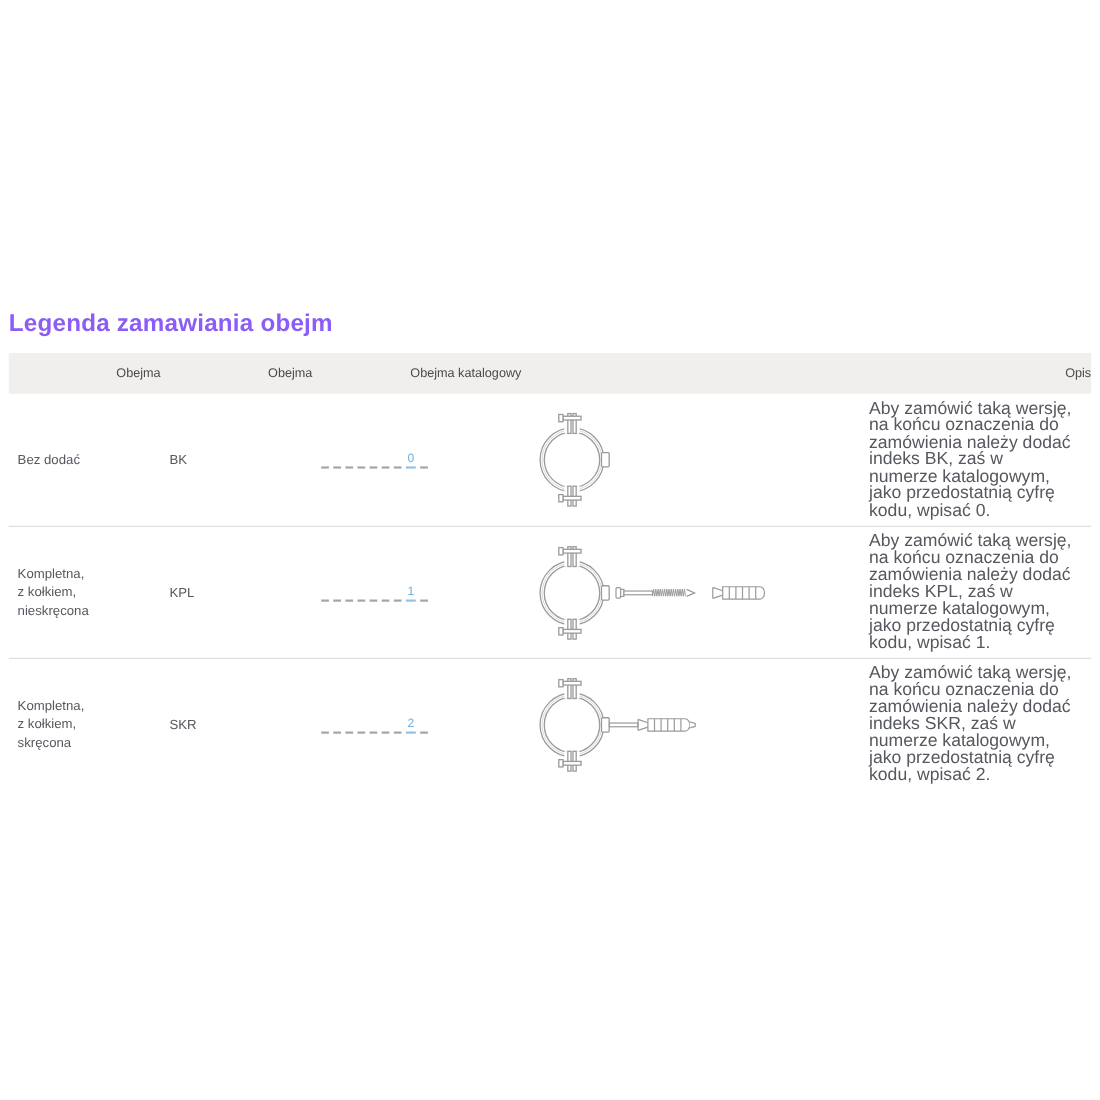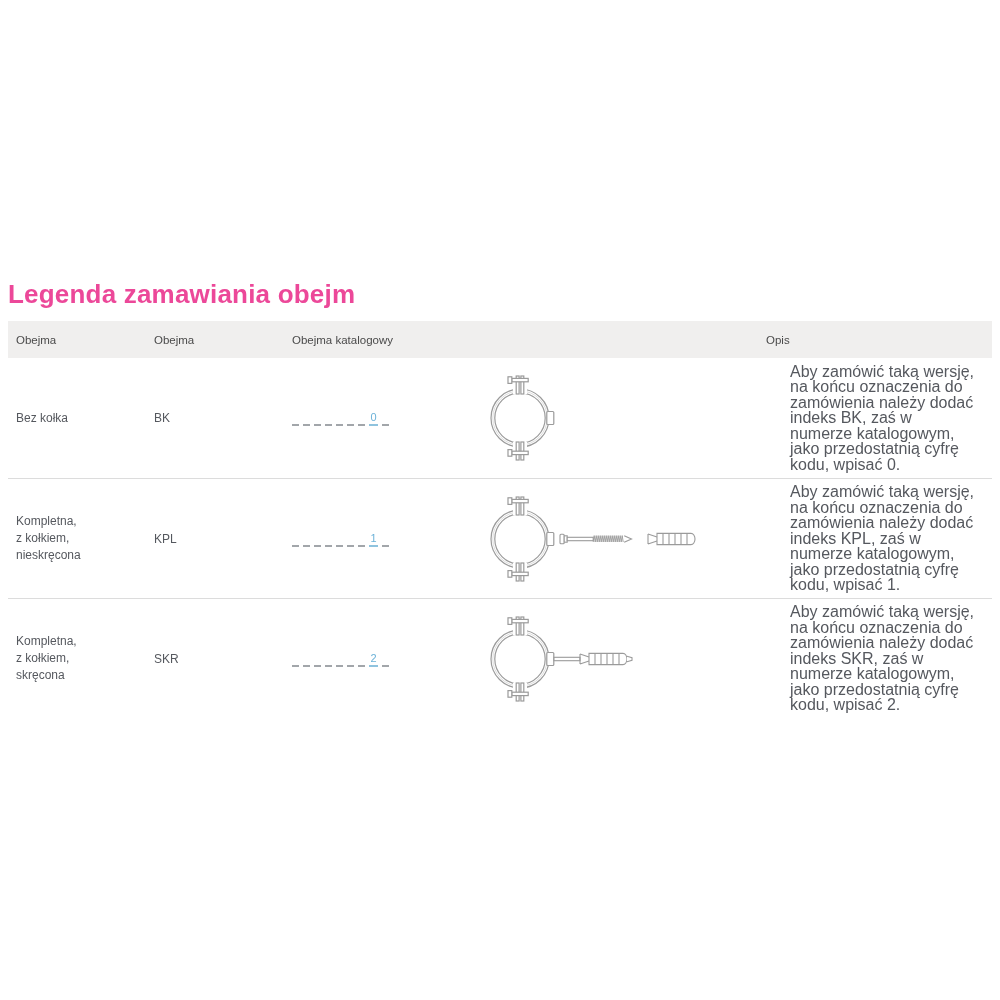--- a/index.html
+++ b/index.html
@@ -2,41 +2,42 @@
 <html><head>
 <meta charset="utf-8">
 <style>
   * { box-sizing: border-box; margin: 0; padding: 0; }
   html, body { width: 1000px; height: 1000px; background: #ffffff; overflow: hidden; }
   body { font-family: "Liberation Sans", sans-serif; color: #55585e; }
 
   .content { padding: 283px 8px 0 8px; }
 
   .page-title {
-    font-size: 26px;
+    font-size: 22px;
     font-weight: 800;
     letter-spacing: 0.2px;
-    color: #ec4899;
+    color: #8b5cf6;
     margin-bottom: 16px;
     line-height: 22px;
   }
 
   .legend-table { width: 984px; }
 
   .t-row {
     display: grid;
     grid-template-columns: 138px 138px 190px 1fr 226px;
     align-items: center;
   }
 
   .t-head {
     background: #f0efee;
     height: 37px;
     font-size: 11.5px;
     color: #4a4a4a;
+    text-align: right;
   }
   .t-head .cell { padding-left: 8px; }
   .t-head .cell-opis { padding-left: 0; }
 
   .t-body { min-height: 120px; font-size: 12px; }
   .t-body + .t-body { border-top: 1px solid #dcdcdc; }
 
   .cell { padding-left: 8px; }
   .cell-obejma { white-space: pre-line; line-height: 17px; }
   .cell-indeks { }
@@ -136,21 +137,21 @@
 
     <div class="t-row t-head">
       <div class="cell">Obejma</div>
       <div class="cell">Obejma</div>
       <div class="cell">Obejma katalogowy</div>
       <div class="cell"></div>
       <div class="cell cell-opis">Opis</div>
     </div>
 
     <div class="t-row t-body">
-      <div class="cell cell-obejma">Bez kołka</div>
+      <div class="cell cell-obejma">Bez dodać</div>
       <div class="cell cell-indeks">BK</div>
       <div class="cell">
         <div class="catalog">
           <span class="dash"></span>
             <span class="dash"></span>
             <span class="dash"></span>
             <span class="dash"></span>
           <span class="dash"></span>
             <span class="dash"></span>
             <span class="dash"></span>

